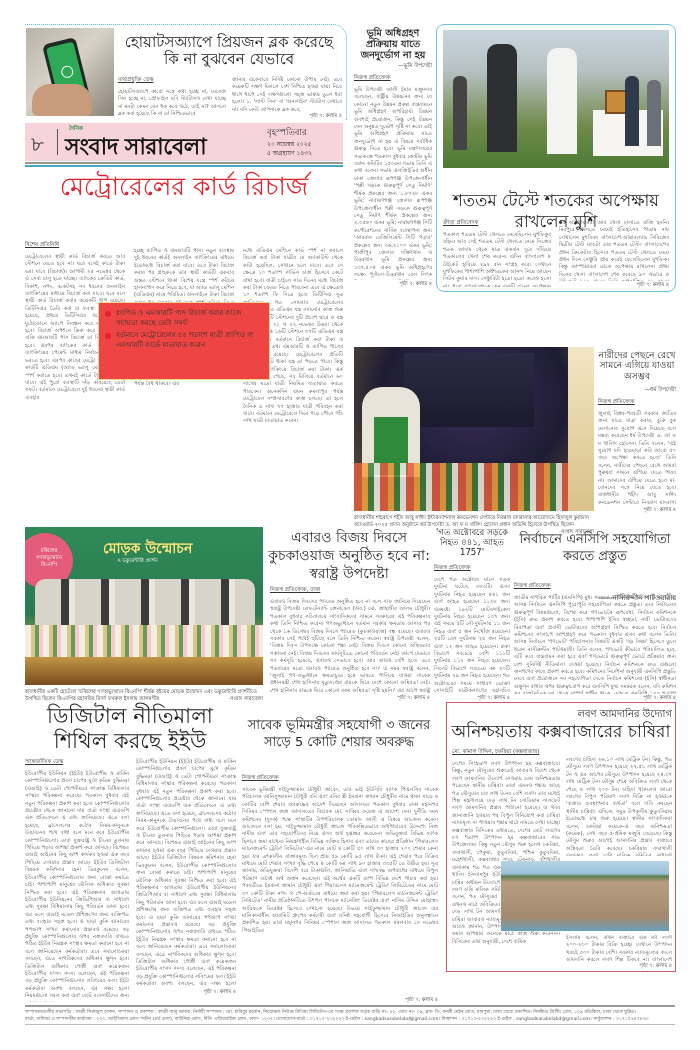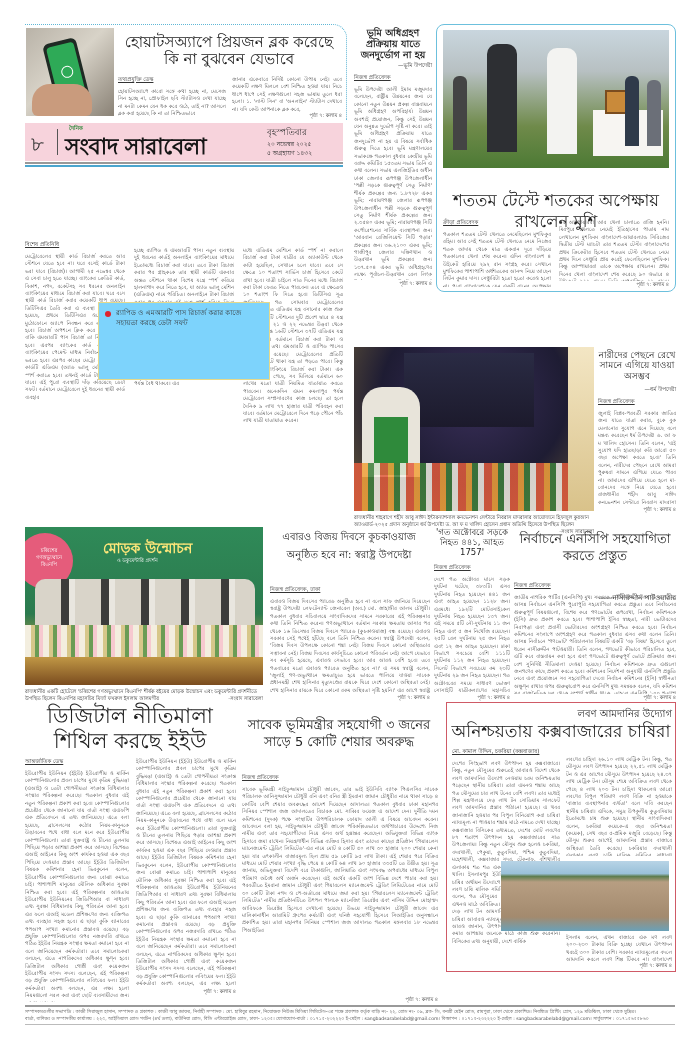--- a/index.html
+++ b/index.html
@@ -25,21 +25,21 @@
   
   #masthead { left: 25px; top: 123px; width: 318px; height: 38px; background: #f7d3dc; }
   #masthead-rule1 { left: 25px; top: 162px; width: 318px; height: 1.5px; background: #999; }
   #masthead-rule2 { left: 25px; top: 165px; width: 318px; height: 2px; background: #4aa6cf; }
 
   
   #cricket-box { left: 436px; top: 24px; width: 240px; height: 268px; border: 1.5px solid #6cc0dd; border-radius: 8px; }
   #cricket-photo { left: 443px; top: 30px; width: 226px; height: 138px; background: linear-gradient(180deg,#c9d6de 0%,#b7c0c2 30%,#6f8a4a 70%,#4c7a34 100%); }
 
   
-  #metro-box { left: 98px; top: 302px; width: 172px; height: 78px; background: #7dd3fc; border: 1px solid #e6d98a; }
+  #metro-box { left: 98px; top: 302px; width: 172px; height: 78px; background: #ef4444; border: 1px solid #e6d98a; }
   .bullet-item { display: flex; align-items: flex-start; gap: 5px; font-size: 7px; line-height: 9.5px; color: #333; margin-bottom: 3px; }
   .bullet-dot { width: 6px; height: 6px; border-radius: 50%; background: #e0232c; margin-top: 2px; flex: none; }
 
   
   #event-photo { left: 354px; top: 347px; width: 240px; height: 164px; background: radial-gradient(ellipse at 50% 30%, #3a2f5a 0%, #1e1c33 55%, #6f5f3a 100%); }
   #event-photo .screen { position:absolute; left: 50px; top: 6px; width: 130px; height: 74px; background: linear-gradient(180deg,#2a2b44,#1c1a2c); }
   #event-photo .flowers { position:absolute; left: 0; bottom: 0; width: 100%; height: 48px; background: repeating-linear-gradient(90deg,#e25b3c 0 8px,#f1a13a 8px 14px,#3d7f3b 14px 20px,#f4f0e6 20px 26px); opacity: .85; }
   #event-photo .speaker { position:absolute; left: 8px; top: 40px; width: 58px; height: 90px; background: #e8e4da; border-radius: 20px 20px 0 0; }
   #event-photo .sash { position:absolute; left: 20px; top: 70px; width: 34px; height: 58px; background: #2f8a3b; }
   #event-photo .side { position:absolute; right: 0; top: 0; width: 26px; height: 100%; background: linear-gradient(180deg,#f3e6c4,#d9c28a); }
@@ -88,37 +88,42 @@
   <div class="abs" style="left:44px; top:2px; font-size:5.5px; color:#2f8a3b; font-weight:bold;">দৈনিক</div>
   <div class="abs" style="left:40px; top:6px; font-size:22px; font-weight:bold; color:#151515; letter-spacing:-0.5px;">সংবাদ সারাবেলা</div>
   <div class="abs serif" style="left:242px; top:3px; font-size:8.5px; color:#333;">বৃহস্পতিবার</div>
   <div class="abs serif" style="left:242px; top:16px; font-size:6px; color:#333;">২০ নভেম্বর ২০২৫</div>
   <div class="abs serif" style="left:242px; top:25px; font-size:6px; color:#333;">৫ অগ্রহায়ণ ১৪৩২</div>
 </div>
 <div id="masthead-rule1" class="abs"></div>
 <div id="masthead-rule2" class="abs"></div>
 
 <div class="abs hl" style="left:25px; top:172px; width:318px; font-size:25px; color:#e0232c; line-height:30px;">
+  <div>মেট্রোরেলের কার্ড রিচার্জ</div>
 </div>
 
 <div class="abs" style="left:25px; top:241px; width:100px;">
   <span class="byline">বিশেষ প্রতিনিধি</span>
   <div class="body-text" style="height:244px;">মেট্রোরেলের স্থায়ী কার্ড রিচার্জ করতে আর স্টেশনে যেতে হবে না। ঘরে বসেই কার্ডে টাকা ভরা যাবে (রিচার্জ)। আগামী ২৫ নভেম্বর থেকে এ সেবা চালু হতে যাচ্ছে। ব্যাংকের ক্রেডিট কার্ড, বিকাশ, নগদ, রকেটসহ সব ধরনের অনলাইন ব্যাংকিংয়ের মাধ্যমে রিচার্জ করা যাবে। ঘরে বসে স্থায়ী কার্ড রিচার্জ করার কয়েকটি ধাপ রয়েছে। ডিটিসিএর তৈরি করা এ ব্যবস্থা সম্পর্কে বলা হয়েছে, প্রথমে ডিটিসিএর ওয়েবসাইট বা মুঠোফোনে অ্যাপে নিবন্ধন করে লগইন করতে হবে। রিচার্জ অপশনে ক্লিক করে র‍্যাপিড পাস বাকি এমআরটি পাস রিচার্জ তা নির্বাচন করতে হবে। এরপর ব্যাংকের কার্ড বা মোবাইল ব্যাংকিংয়ের পেমেন্ট মাধ্যম নির্বাচন করে টাকা ভরতে হবে। এরপর কাছের মেট্রো স্টেশনে গিয়ে কার্ডটি এডিএম (অ্যাড ভ্যালু মেশিন) মেশিনে স্পর্শ করাতে হবে। তখনই কার্ডে টাকা জমা হয়ে যাবে। এই পুরো ব্যবস্থাটি দাঁড় করিয়েছে ডেটা সফট। বর্তমানে মেট্রোরেলে দুই ধরনের স্থায়ী কার্ড ব্যবহার</div>
 </div>
 <div class="abs" style="left:134px; top:247px; width:100px;">
   <div class="body-text" style="height:238px;">হচ্ছে র‍্যাপিড ও এমআরটি পাস। নতুন ব্যবস্থায় দুই ধরনের কার্ডই অনলাইন ব্যাংকিংয়ের মাধ্যমে ইতোমধ্যে রিচার্জ করা যাবে। তবে টাকা রিচার্জ করার পর গ্রাহককে তার স্থায়ী কার্ডটি একবার অন্তত স্টেশনে থাকা বিশেষ যন্ত্রে স্পর্শ করিয়ে হালনাগাদ করে নিতে হবে, যা অ্যাড ভ্যালু মেশিন (এডিএম) নামে পরিচিত। অনলাইনে টাকা রিচার্জ করার পর একবার এই যন্ত্রে স্পর্শ করিয়ে নিলে টাকা দেখা যাবে। একটি মেট্রোরেল স্থায়ী কার্ড, ট্রাফিক আইন মেনে চলা, কাউন্টার নির্ভরতা কমানো। ডিটিসিএর অধীন। ঘরে বসে র‍্যাপিড ও এমআরটি পাস রিচার্জ করার কাজে সহায়তা করছে ডেটা সফট নামের একটি বেসরকারি প্রতিষ্ঠান। এ ব্যবস্থা নীতিমালায় বলা হয়েছে, পেমেন্ট গেটওয়ের ব্যবহারের জন্য গ্রাহককে বাড়তি কি দিতে হবে। টাকা রিচার্জের পর এডিএম মেশিনে স্পর্শ করার আগপর্যন্ত তা অপেক্ষমাণ দেখাবে। অপেক্ষমাণ রিচার্জ করা টাকা তিন মাস পর্যন্ত বৈধ থাকবে। এর</div>
 </div>
 <div class="abs" style="left:243px; top:247px; width:100px;">
   <div class="body-text" style="height:238px;">মধ্যে এডিএম মেশিনে কার্ড স্পর্শ না করালে রিচার্জ করা টাকা যাত্রীর যে অ্যাকাউন্ট থেকে কাটা হয়েছিল, সেখানে চলে যাবে। তবে সে ক্ষেত্রে ১০ শতাংশ সার্ভিস চার্জ হিসেবে কেটে রাখা হবে। যাত্রী চাইলে সাত দিনের মধ্যে রিচার্জ করা টাকা ফেরত নিতে পারবেন। তবে এ ক্ষেত্রেও ১০ শতাংশ ফি দিতে হবে। ডিটিসিএ সূত্র জানিয়েছে, গত সোমবার মেট্রোরেলের স্টেশনগুলোতে এডিএম যন্ত্র বসানোর কাজ শুরু হয়েছে। প্রতিটি স্টেশনের দুটি প্রবেশ দ্বারে ৪ যন্ত্র বসানো হবে। ২১ ও ২২ নভেম্বর উত্তরা থেকে মতিঝিল পর্যন্ত ১৬টি স্টেশনে ৩৭টি এডিএম যন্ত্র বসানো হবে। বর্তমানে রিচার্জ করা টাকা ও গ্রাহকের সব তথ্য এমআরটি ও র‍্যাপিড পাসের ডেতাবেজে রয়েছে। মেট্রোরেলের প্রতিটি স্টেশনের গেটে থাকা যন্ত্র তা পড়তে পারে। কিন্তু অনলাইন ব্যাংকিংয়ে রিচার্জ করা টাকা। এক হিসাবে দেখা গেছে, সব মিলিয়ে বর্তমানে ৬০ লাখের মতো যাত্রী নিয়মিত যাতায়াত করতে পারবেন। অনেকদিন এমন কমলাপুর পর্যন্ত মেট্রোরেল সম্প্রসারণের কাজ চলছে। তা হলে দৈনিক ৯ লাখ ৭৭ হাজার যাত্রী পরিবহন করা যাবে। বর্তমানে মেট্রোরেলে দিনে গড়ে পৌনে পাঁচ লাখ যাত্রী যাতায়াত করেন।</div>
 </div>
 
 <div id="metro-box" class="abs" style="padding:6px 6px;">
   <div class="bullet-item">
       <span class="bullet-dot"></span>
       <span>র‍্যাপিড ও এমআরটি পাস রিচার্জ করার কাজে সহায়তা করছে ডেটা সফট</span>
+    </div>
+  <div class="bullet-item">
+      <span class="bullet-dot"></span>
+      <span>বর্তমানে মেট্রোরেলের ৫৫ শতাংশ যাত্রী র‍্যাপিড বা এমআরটি কার্ডে যাতায়াত করেন</span>
     </div>
 </div>
 
 <div class="abs hl" style="left:354px; top:28px; width:78px; font-size:9.5px;font-weight:bold;">ভূমি অধিগ্রহণ প্রক্রিয়ায় যাতে জনদুর্ভোগ না হয়</div>
 <div class="abs" style="left:354px; top:62px; width:78px; font-size:5.5px; text-align:right; color:#333;">—ভূমি উপদেষ্টা</div>
 <div class="abs" style="left:354px; top:74px; width:78px;">
   <span class="byline">নিজস্ব প্রতিবেদক</span>
   <div class="body-text" style="height:194px;">ভূমি উপদেষ্টা আলী ইমাম মজুমদার বলেছেন, রাষ্ট্রীয় উন্নয়নের জন্য যে কোনো নতুন উন্নয়ন প্রকল্প বাস্তবায়নে ভূমি অধিগ্রহণ অপরিহার্য। উন্নয়ন অবশ্যই প্রয়োজন, কিন্তু সেই উন্নয়ন যেন অনুন্নত দুর্ভোগ সৃষ্টি না করে। তাই ভূমি অধিগ্রহণ প্রক্রিয়ায় যাতে জনদুর্ভোগ না হয় এ বিষয়ে সর্বাধিক গুরুত্ব দিতে হবে। ভূমি মন্ত্রণালয়ের সভাকক্ষে গতকাল বুধবার কেন্দ্রীয় ভূমি বরাদ্দ কমিটির ১৫৩তম সভায় তিনি এ কথা বলেন। সভায় এলজিইডির অধীন ঢাকা জেলার রূপগঞ্জ উপজেলাধীন 'পল্লী সড়কে গুরুত্বপূর্ণ সেতু নির্মাণ' শীর্ষক প্রকল্পের জন্য ১.৮৭২৮ একর ভূমি; নারায়ণগঞ্জ জেলার রূপগঞ্জ উপজেলাধীন পল্লী সড়কে গুরুত্বপূর্ণ সেতু নির্মাণ শীর্ষক প্রকল্পের জন্য ২.৩৫৪০ একর ভূমি; নারায়ণগঞ্জ সিটি কর্পোরেশনের সার্বিক ব্যবস্থাপনা জন্য 'আরবান রেজিলিয়েন্ট সিটি গড়ার' প্রকল্পের জন্য ৩৬.২১০০ একর ভূমি; গাজীপুর জেলার দক্ষিণখান ও উত্তরখান ভূমি প্রকল্পের জন্য ১৩৭.৫০৪ একর ভূমি অধিগ্রহণের লক্ষ্যে পূর্বাচল-উত্তরখান রেল লিংক নির্মাণ; বাংলাদেশ পানি উন্নয়ন বোর্ড কর্তৃক 'ক্লাইমেট স্মার্ট এগ্রিকালচার এন্ড ম্যানেজমেন্ট (সিএসএএন্ডডব্লিউএম)' শীর্ষক প্রকল্পের আওতায় নাটোর জেলার সদর উপজেলাধীন বাসুপাড়ার এলাকায় উপ-প্রকল্পাধীন দুটি স্লুইস গেট নির্মাণের জন্য ০.৭৫৫৪ একর ভূমি অধিগ্রহণের অনুমোদন দেয়া হয়েছে। ঢাকা-সিলেট মহাসড়কে যানজটের কথা উল্লেখ</div>
   <div class="jump">পৃষ্ঠা ৭: কলাম ৪</div>
 </div>
@@ -169,21 +174,21 @@
   <div class="banner-text">মোড়ক উন্মোচন</div>
   <div class="abs" style="left:92px; top:30px; font-size:5px; color:#fff;">ও ডকুমেন্টারি প্রদর্শন</div>
   <div class="people"></div>
   <div class="flowers"></div>
 </div>
 <div class="abs caption" style="left:25px; top:688px; width:238px;">
   <span>রাজধানীর একটি হোটেলে 'চব্বিশের গণঅভ্যুত্থানে বিএনপি' শীর্ষক বইয়ের মোড়ক উন্মোচন এবং ডকুমেন্টারি প্রদর্শনীতে উপস্থিত ছিলেন বিএনপির মহাসচিব মির্জা ফখরুল ইসলাম আলমগীর</span>
   <span style="float:right;">-সংবাদ সারাবেলা</span>
 </div>
 
-<div class="abs hl" style="left:268px; top:528px; width:162px; font-size:10px; line-height:18px;">এবারও বিজয় দিবসে কুচকাওয়াজ অনুষ্ঠিত হবে না: স্বরাষ্ট্র উপদেষ্টা</div>
+<div class="abs hl" style="left:268px; top:528px; width:162px; font-size:14px; line-height:18px;">এবারও বিজয় দিবসে কুচকাওয়াজ অনুষ্ঠিত হবে না: স্বরাষ্ট্র উপদেষ্টা</div>
 <div class="abs" style="left:270px; top:586px; width:160px;">
   <span class="byline">নিজস্ব প্রতিবেদক, ঢাকা</span>
   <div class="body-text" style="height:96px;">এবারও বিজয় দিবসের প্যারেড অনুষ্ঠিত হবে না বলে সাফ জানিয়ে দিয়েছেন স্বরাষ্ট্র উপদেষ্টা লেফটেন্যান্ট জেনারেল (অব.) মো. জাহাঙ্গীর আলম চৌধুরী। গতকাল বুধবার সচিবালয়ে সাংবাদিকদের সামনে সরকারের এই পরিকল্পনার কথা তিনি নিশ্চিত করেন। গণঅভ্যুত্থানে বর্তমান সরকার ক্ষমতায় আসার পর থেকে ১৬ ডিসেম্বর বিজয় দিবসে প্যারেড (কুচকাওয়াজ) বন্ধ রয়েছে। এবারও সরকার সেই পথেই হাঁটছে বলে তিনি নিশ্চিত করেন। স্বরাষ্ট্র উপদেষ্টা বলেন, 'বিজয় দিবস উপলক্ষে কোনো শঙ্কা নেই। বিজয় দিবসে কোনো অস্থিরতার সম্ভাবনা নেই। বিজয় দিবসের কার্যসূচিতে কোনো পরিবর্তন নেই। আগে যেভাবে সব কর্মসূচি হয়েছে, এবারও সেভাবে হবে। আর আরও বেশি হবে। তবে গতবারের মতো এবারও প্যারেড অনুষ্ঠিত হবে না।' এ সময় স্বরাষ্ট্র বলেন, 'জুলাই গণ-অভ্যুত্থানে ক্ষমতাচ্যুত হয়ে ভারতে পালিয়ে যাওয়া সাবেক প্রধানমন্ত্রী শেখ হাসিনার মৃত্যুদণ্ডের রায়কে ঘিরে দেশে কোনো অস্থিরতা নেই। শেখ হাসিনার রায়কে ঘিরে কোনো রকম অস্থিরতা সৃষ্টি হয়নি।' এর আগে স্বরাষ্ট্র মন্ত্রণালয়ের সম্মেলনকক্ষে গতকাল সকালে 'মহান বিজয় দিবস-২০২৫ যথাযোগ্য মর্যাদায় উদযাপনের</div>
   <div class="jump">পৃষ্ঠা ৭: কলাম ৪</div>
 </div>
 
 <div class="abs hl" style="left:434px; top:528px; width:76px; font-size:8.5px;">'গত অক্টোবরে সড়কে নিহত ৪৪১, আহত 1757'</div>
 <div class="abs" style="left:434px; top:564px; width:76px;">
   <span class="byline">নিজস্ব প্রতিবেদক</span>
   <div class="body-text" style="height:118px;">দেশে গত অক্টোবর মাসে সড়ক দুর্ঘটনা ঘটেছে ৩৮৩টি। এসব দুর্ঘটনায় নিহত হয়েছেন ৪৪১ জন এবং আহত হয়েছেন ১১২৮ জন। এরমধ্যে ১৯২টি মোটরসাইকেল দুর্ঘটনায় নিহত হয়েছেন ১৩৭ জন। এই সময়ে ৫টি নৌ-দুর্ঘটনায় ১১ জন নিহত এবং ৫ জন নিখোঁজ রয়েছেন। ২৫টি রেল দুর্ঘটনায় ২৫ জন নিহত এবং ১২ জন আহত হয়েছেন। ঢাকা বিভাগে সবচেয়ে বেশি ১১১টি দুর্ঘটনায় ১১২ জন নিহত হয়েছেন। সিলেট বিভাগে সবচেয়ে কম ২৩টি দুর্ঘটনায় ২৯ জন নিহত হয়েছেন। গত অক্টোবরের সময়ে সাধারণ ভোক্তা সোসাইটি যাত্রীকল্যাণের মহাসচিব মোজাম্মেল হক চৌধুরী স্বাক্ষরিত এক বিবৃতিতে এ পরিসংখ্যান তুলে ধরা হয়েছে।</div>

